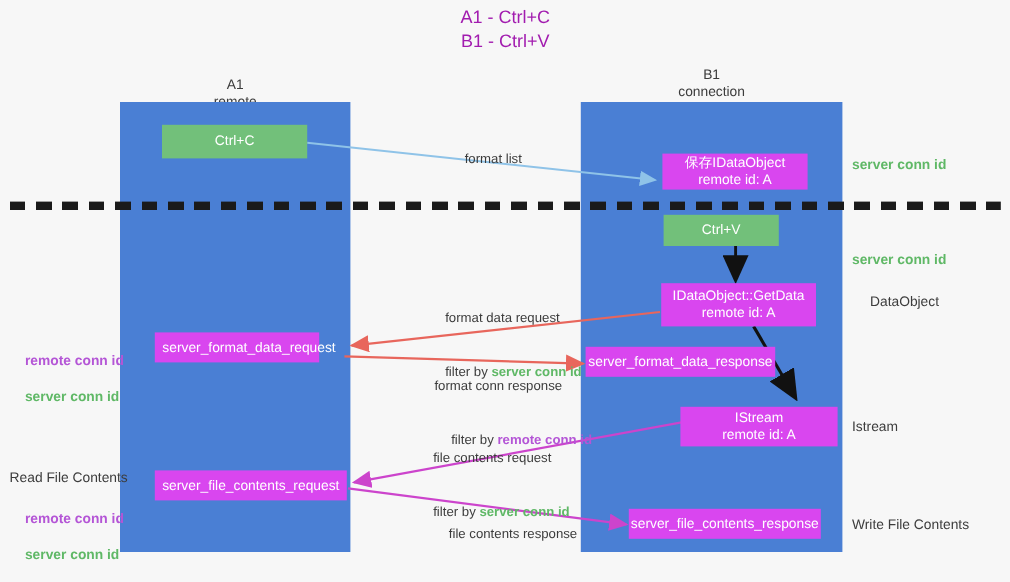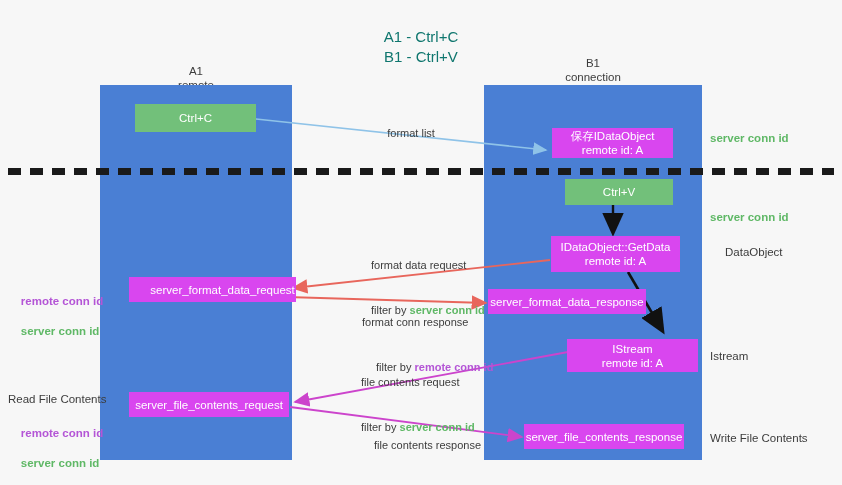--- a/index.html
+++ b/index.html
@@ -18,26 +18,26 @@
   .stage {
     position: absolute;
     inset: 0;
     width: 842px;
     height: 485px;
   }
   
   .title {
     position: absolute;
     left: 0;
-    top: 27px;
+    top: 5px;
     width: 842px;
     text-align: center;
     font-size: 15px;
     line-height: 20px;
-    color: #0f766e;
+    color: #a21caf;
     white-space: pre;
   }
   
   .lane-head {
     position: absolute;
     text-align: center;
     font-size: 11.5px;
     line-height: 14px;
     color: #3c3c3c;
     white-space: pre;
@@ -162,29 +162,29 @@
     <line x1="568" y1="352" x2="295" y2="402" stroke="#cc44cc" stroke-width="1.8" marker-end="url(#ah-magenta)"></line>
 
     <line x1="290" y1="407" x2="522" y2="437" stroke="#cc44cc" stroke-width="1.8" marker-end="url(#ah-magenta)"></line>
   </svg>
 
   <div class="node green" style="left:135px; top:104px; width:121px; height:28px;">Ctrl+C</div>
 
   <div class="node orange" style="left:552px; top:128px; width:121px; height:30px;">保存IDataObject
 remote id: A</div>
 
-  <div class="node green" style="left:553px; top:179px; width:108px; height:26px;margin-left:12px;">Ctrl+V</div>
+  <div class="node green" style="left:553px; top:179px; width:96px; height:26px;">Ctrl+V</div>
 
   <div class="node orange" style="left:551px; top:236px; width:129px; height:36px;">IDataObject::GetData
 remote id: A</div>
 
   <div class="node orange" style="left:567px; top:339px; width:131px; height:33px;">IStream
 remote id: A</div>
 
-  <div class="node orange" style="left:129px; top:277px; width:167px; height:25px;padding-left:24px;">server_format_data_request</div>
+  <div class="node orange" style="left:129px; top:277px; width:137px; height:25px;padding-left:24px;">server_format_data_request</div>
 
   <div class="node orange" style="left:488px; top:289px; width:158px; height:25px;">server_format_data_response</div>
 
   <div class="node orange" style="left:129px; top:392px; width:160px; height:25px;">server_file_contents_request</div>
 
   <div class="node orange" style="left:524px; top:424px; width:160px; height:25px;">server_file_contents_response</div>
 
   <div class="caption green-txt" style="left:710px; top:131px;">server conn id</div>
 
   <div class="caption green-txt" style="left:710px; top:210px;">server conn id</div>

